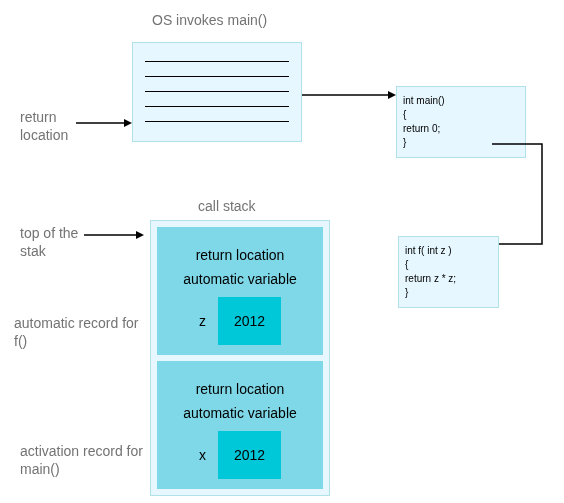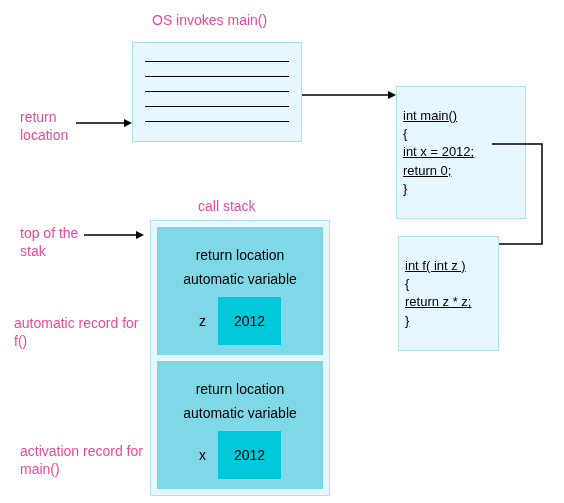--- a/index.html
+++ b/index.html
@@ -1,23 +1,23 @@
 <!DOCTYPE html>
 <html><head>
 <meta charset="utf-8">
 <style>
 * { box-sizing: border-box; margin: 0; padding: 0; }
 body { width: 564px; height: 503px; position: relative; font-family: Arial, sans-serif; font-size: 14px; background: #fff; }
-.label { position: absolute; color: #ec4899; }
+.label { position: absolute; color: #737373; }
 .box-light { background: #e6f7ff; border: 1px solid #b0e0e8; }
 .box-cyan { background: #7fd8e8; }
 .box-teal { background: #00c8d8; }
 .main-box { position: absolute; left: 132px; top: 42px; width: 170px; height: 100px; }
 .main-box .line { height: 1px; background: #000; margin: 0 12px; }
-.code-box { position: absolute; padding: 20px 6px; font-family: Arial; font-size: 13px; line-height: 1.4; text-decoration: underline; }
+.code-box { position: absolute; padding: 7px 6px; font-family: Arial; font-size: 10px; line-height: 1.4; }
 .stack-container { position: absolute; left: 150px; top: 220px; width: 180px; }
 .record { height: 128px; text-align: center; padding: 12px 0; position: relative; }
 .record .txt { margin: 8px 0; }
 .var-row { display: flex; justify-content: center; align-items: center; gap: 12px; margin-top: 10px; }
 .val-box { padding: 16px 16px; }
 svg.arrow { position: absolute; overflow: visible; }
 </style>
 </head>
 <body>
 
@@ -39,21 +39,20 @@
 </svg>
 
 <svg class="arrow" style="left:302px; top:90px; width:94px; height:10px;">
   <line x1="0" y1="5" x2="86" y2="5" stroke="#000" stroke-width="1.5"></line>
   <polygon points="86,1 94,5 86,9" fill="#000"></polygon>
 </svg>
 
 <div class="code-box box-light" style="left:396px; top:86px; width:130px;">
   <div>int main()</div>
   <div>{</div>
-  <div> int x = 2012;</div>
   <div> return 0;</div>
   <div>}</div>
 </div>
 
 <svg class="arrow" style="left:460px; top:142px; width:90px; height:110px;">
   <path d="M 32 2 L 82 2 L 82 102 L 8 102" stroke="#000" stroke-width="1.5" fill="none"></path>
   <polygon points="8,98 0,102 8,106" fill="#000"></polygon>
 </svg>
 
 <div class="code-box box-light" style="left:398px; top:236px; width:101px;">

